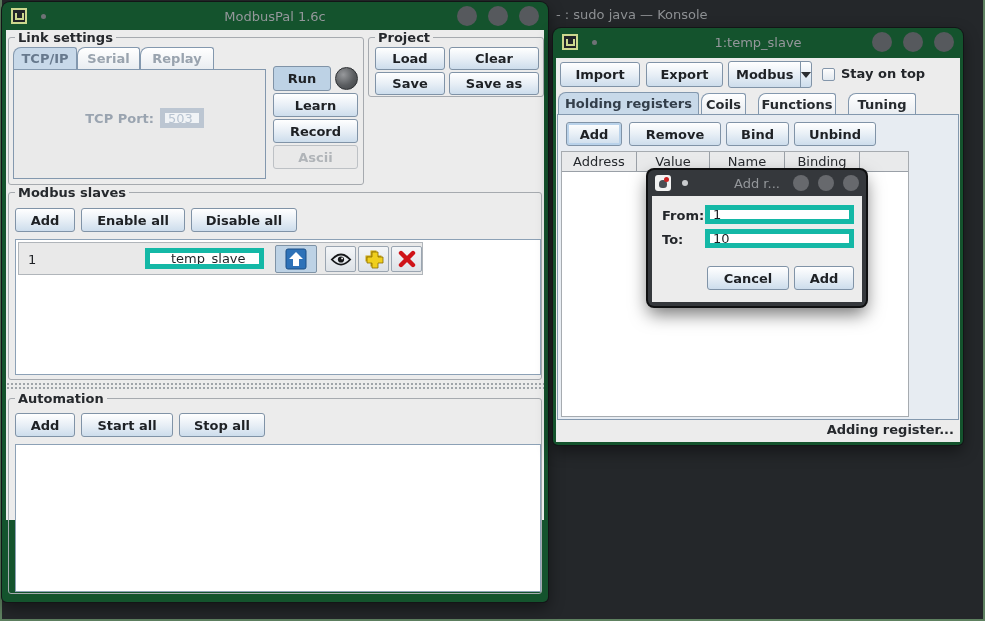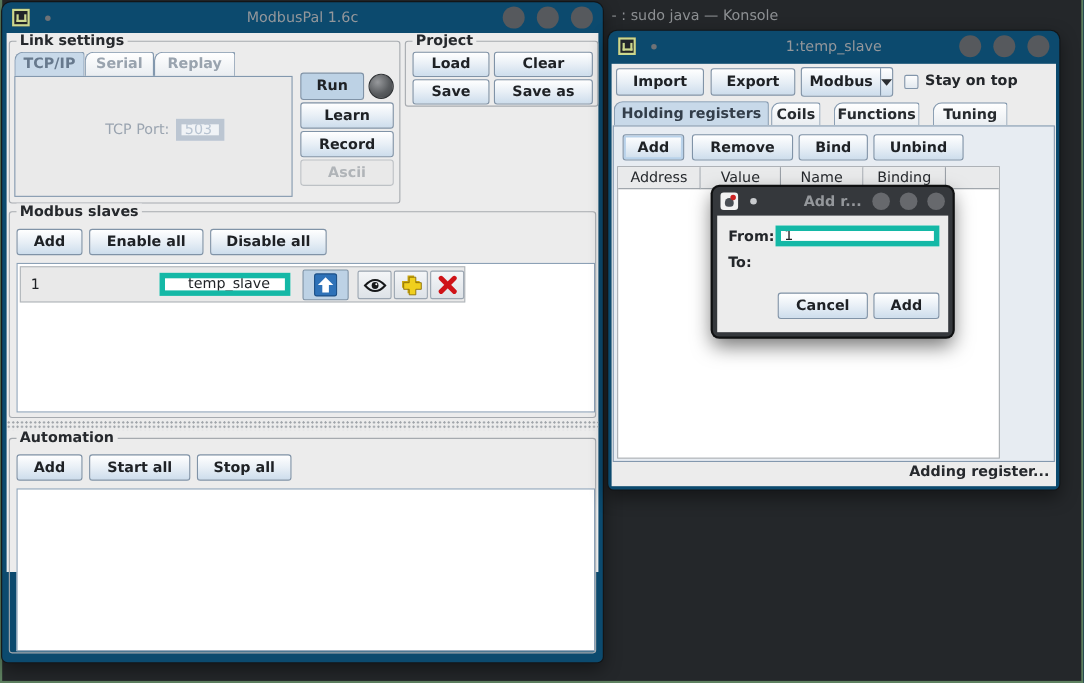--- a/index.html
+++ b/index.html
@@ -3,21 +3,21 @@
 <meta charset="utf-8">
 <style>
   * { margin:0; padding:0; box-sizing:border-box; }
   html,body { width:985px; height:621px; }
   body { font-family:"DejaVu Sans", sans-serif; background:#24272a; position:relative; overflow:hidden; }
 
   .edge { position:absolute; background:#5e8160; }
 
   .konsole-title { position:absolute; left:556px; top:7px; font-size:13px; color:#8d9093; }
 
-  .window { position:absolute; background:#0c4a6e; border-radius:8px 8px 5px 5px;
+  .window { position:absolute; background:#14532d; border-radius:8px 8px 5px 5px;
             box-shadow:0 0 0 1px #131517, 0 6px 16px rgba(0,0,0,.45); }
   .titlebar { position:relative; height:28px; display:flex; align-items:center; padding:0 9px; }
   .tb-title { position:absolute; left:0; right:0; text-align:center; color:#94979b; font-size:13px; }
   .app-icon { width:16px; height:16px; border:2px solid #ccd88e; background:#212428;
               display:flex; align-items:center; justify-content:center; z-index:1; }
   .app-icon::after { content:""; width:5px; height:5px; border:2px solid #ccd88e; border-top:none; }
   .tb-dot { width:5px; height:5px; border-radius:50%; background:#6f7276; margin-left:14px; z-index:1; }
   .tb-circles { margin-left:auto; display:flex; gap:11px; z-index:1; }
   .tb-circle { width:20px; height:20px; border-radius:50%; background:#56595d; }
 
@@ -51,21 +51,21 @@
 
   .led { position:absolute; border-radius:50%; border:1px solid #2c2f32;
          background:radial-gradient(circle at 35% 32%, #97999c, #595c5f 55%, #3f4245); }
 
   .divider-dots { position:absolute; background-image:radial-gradient(circle, #9fa4a9 0.8px, transparent 1.2px);
                   background-size:4px 4px; }
 
   .slave-row { position:absolute; background:#e9e9e9; border:1px solid #b0b5ba; }
   .plain-label { position:absolute; font-size:13px; color:#1e2125; }
   .bold-label { position:absolute; font-size:13px; font-weight:bold; color:#23262a; white-space:nowrap; }
-  .dim-label { position:absolute; font-size:13px; font-weight:normal; color:#9aa4b0; }
+  .dim-label { position:absolute; font-size:13px; font-weight:bold; color:#9aa4b0; }
 
   .ibtn { position:absolute; display:flex; align-items:center; justify-content:center;
           background:linear-gradient(#f4f6f8,#dde2e7); border:1px solid #9aa5b1; border-radius:2px; }
   .ibtn.toggled { background:#bdd2e5; border-color:#7f93a6; }
 
   .combo { position:absolute; display:flex; border:1px solid #8093a7; border-radius:3px;
            background:linear-gradient(#ffffff,#e8eff6 50%,#cdddec); }
   .combo-text { flex:1; display:flex; align-items:center; padding:0 7px;
                 font-size:13px; font-weight:bold; color:#1e2125; border-right:1px solid #8093a7; }
   .combo-arrow { width:23px; display:flex; align-items:center; justify-content:center; }
@@ -77,21 +77,21 @@
 
   .table-wrap { position:absolute; background:#fff; border:1px solid #a6abb0; }
   .th-row { display:flex; }
   .th { height:20px; background:#e9eaeb; border-right:1px solid #9aa0a7; border-bottom:1px solid #9aa0a7;
         font-size:13px; color:#26292d; display:flex; align-items:center; justify-content:center; }
 
   .status { position:absolute; font-weight:bold; font-size:13px; color:#26292d; text-align:right; }
 
   .dialog { position:absolute; background:#35383c; border-radius:6px;
             box-shadow:0 0 0 2px #0f1011, 0 8px 18px rgba(0,0,0,.55); z-index:40; }
-  .dialog .titlebar { height:26px; padding:0 7px;font-weight:bold; }
+  .dialog .titlebar { height:26px; padding:0 7px; }
   .dialog .tb-circle { width:16px; height:16px; background:#67696d; }
   .dialog .tb-circles { gap:9px; }
   .dialog .tb-dot { margin-left:11px; background:#c9cbce; width:6px; height:6px; }
   .java-icon { width:16px; height:16px; background:#f2f2f2; border-radius:3px; position:relative; z-index:1; }
   .java-icon::before { content:""; position:absolute; left:4px; top:5px; width:8px; height:8px;
                        border-radius:50% 50% 40% 40%; background:#4a4f55; }
   .java-icon::after { content:""; position:absolute; right:2px; top:2px; width:5px; height:5px;
                       border-radius:50%; background:#cc2222; }
   .dialog-body { position:absolute; left:4px; right:4px; top:26px; bottom:4px; background:#ececec; }
 </style>
@@ -245,16 +245,17 @@
     <div class="tb-circles">
       <div class="tb-circle"></div>
       <div class="tb-circle"></div>
       <div class="tb-circle"></div>
     </div>
   </div>
   <div class="dialog-body">
     <div class="bold-label" style="left:10px;top:12px;">From:</div>
     <input class="tf" style="left: 53px; top: 9px; width: 149px; height: 19px;" value="1">
     <div class="bold-label" style="left:10px;top:36px;">To:</div>
+    <input class="tf" style="left: 53px; top: 33px; width: 149px; height: 19px;" value="10">
     <div class="btn" style="left:55px;top:70px;width:82px;height:24px;">Cancel</div>
     <div class="btn" style="left:142px;top:70px;width:60px;height:24px;">Add</div>
   </div>
 </div>
 
 </body></html>

